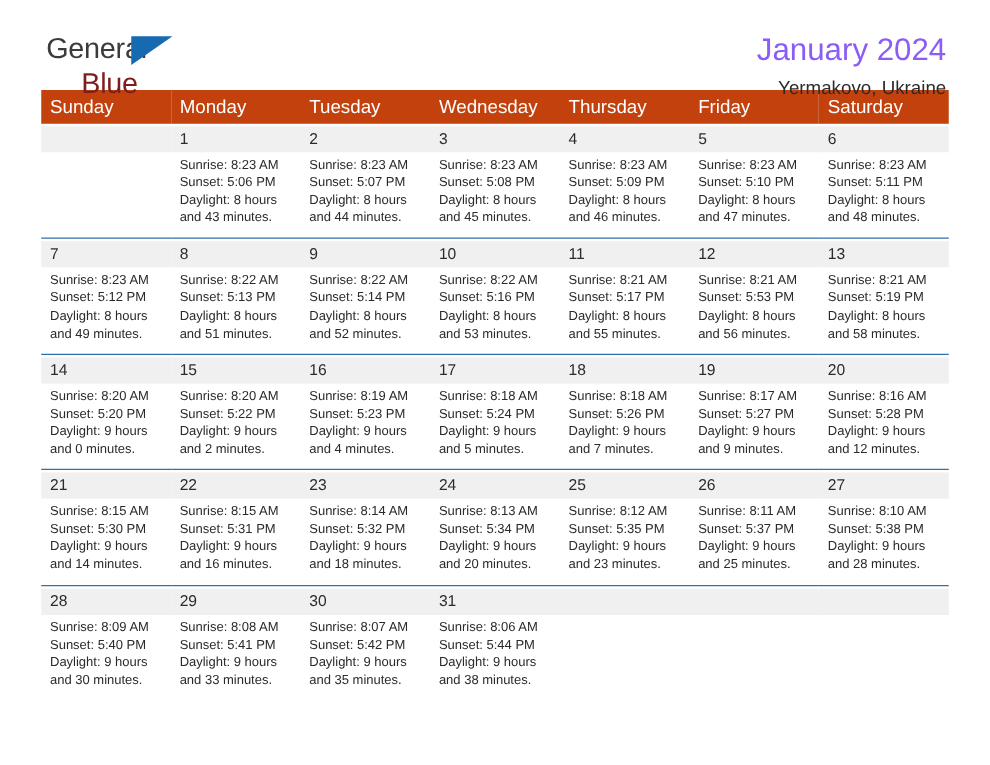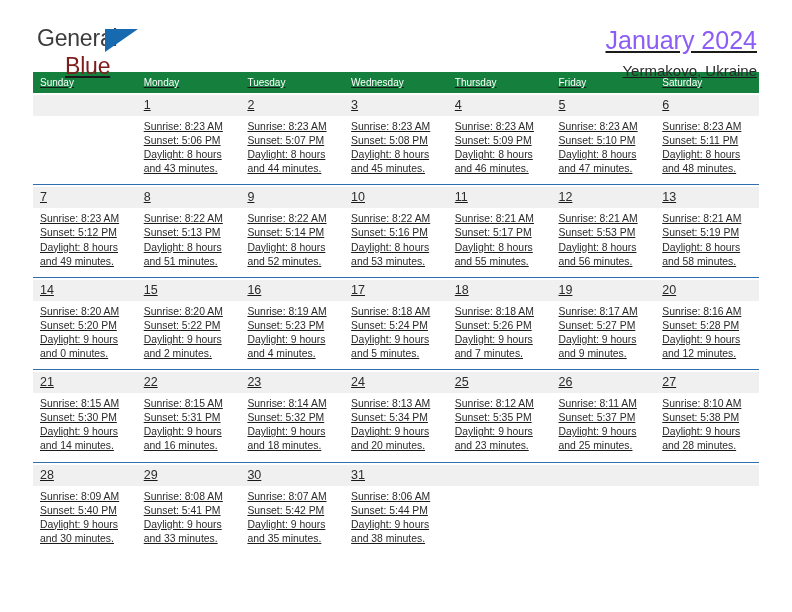--- a/index.html
+++ b/index.html
@@ -14,21 +14,20 @@
     color: #1a1a1a;
     overflow: hidden;
   }
 
   .page {
     position: relative;
     width: 792px;
     height: 451px;
     box-sizing: border-box;
     padding: 0 33px;
-    text-decoration: underline;
   }
 
   
   .header {
     display: flex;
     align-items: flex-start;
     justify-content: space-between;
     height: 72px;
     padding-top: 27px;
     box-sizing: border-box;
@@ -88,23 +87,23 @@
 
   
   .calendar {
     width: 726px;
     border-collapse: collapse;
     table-layout: fixed;
   }
   .calendar col { width: 103.71px; }
 
   thead th {
-    background: #15803d;
+    background: #c2410c;
     color: #ffffff;
-    font-size: 10px;
+    font-size: 15px;
     font-weight: normal;
     text-align: left;
     padding: 5px 0 5px 7px;
     height: 19px;
     box-sizing: border-box;
   }
 
   .week-sep td {
     height: 2px;
     padding: 0;

